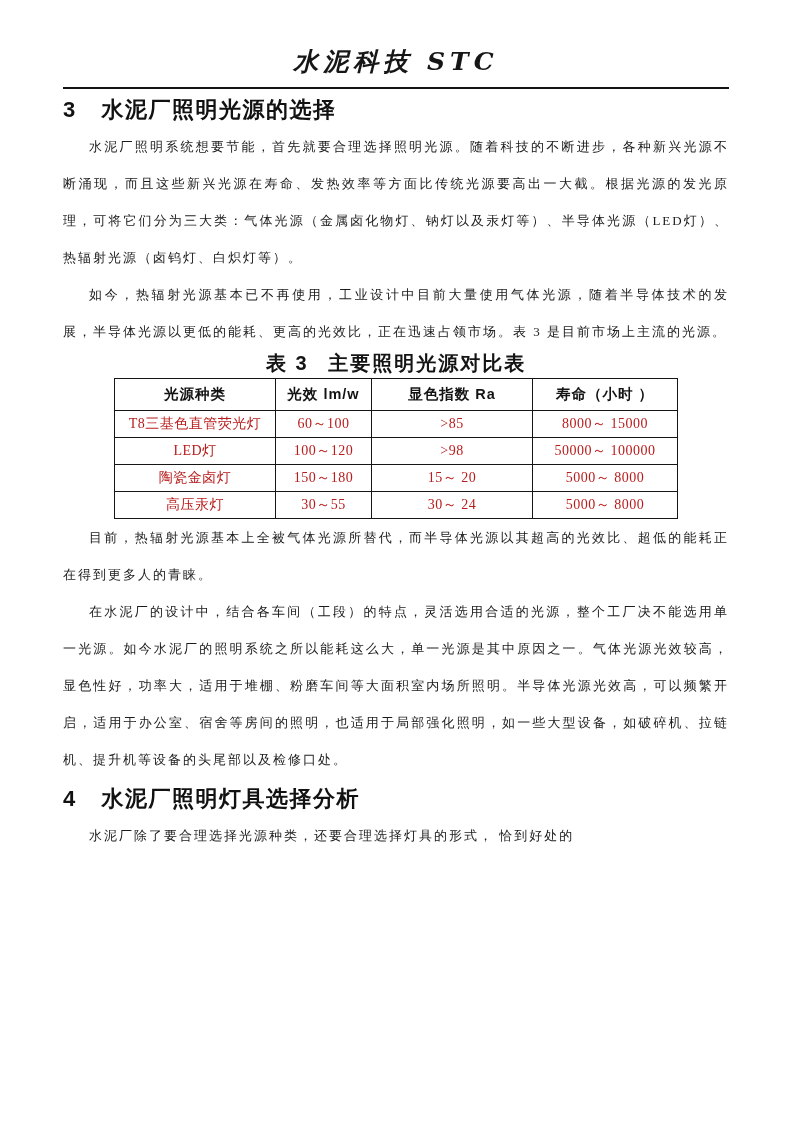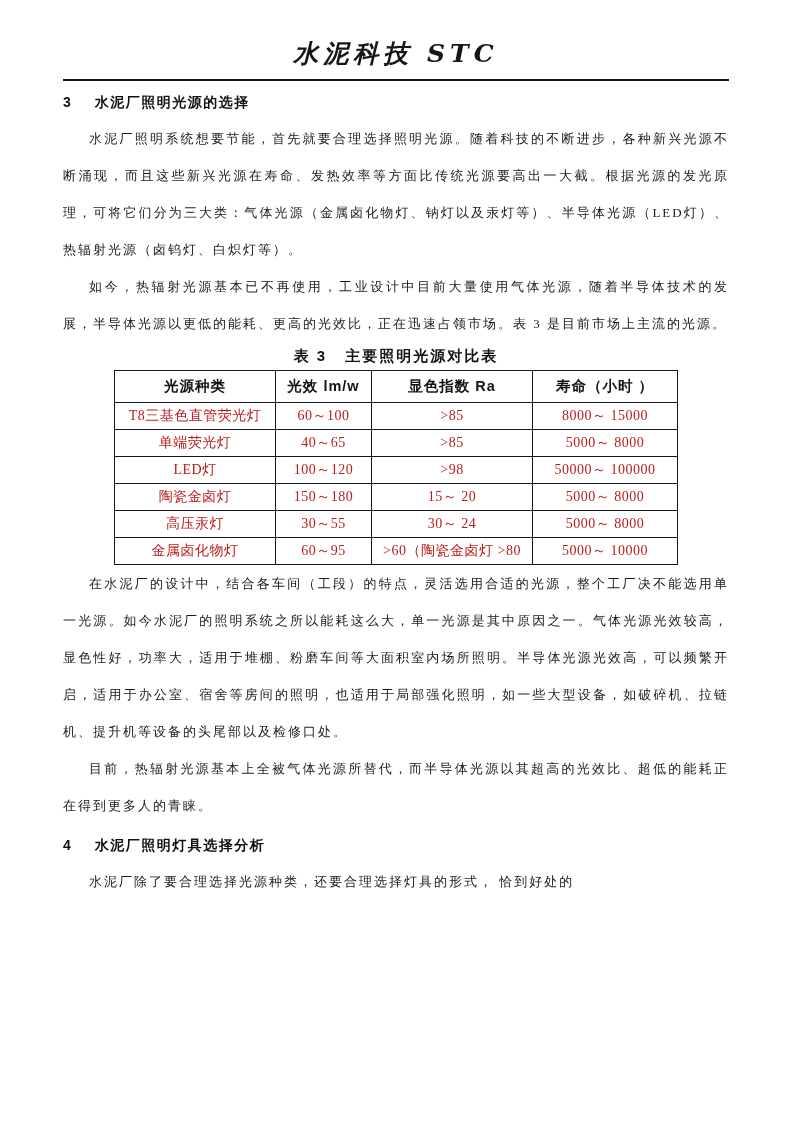--- a/index.html
+++ b/index.html
@@ -4,21 +4,21 @@
 <style>
   html, body {
     margin: 0;
     padding: 0;
     background: #ffffff;
   }
   .page {
     position: relative;
     width: 793px;
     height: 898px;
-    margin: 0 auto;
+    margin: 8px auto;
     background: #ffffff;
     color: #1c1c1c;
     font-family: "Liberation Serif", "DejaVu Serif", serif;
     box-sizing: border-box;
     padding: 38px 64px 0 63px;
     overflow: hidden;
   }
   .journal-title {
     text-align: center;
     font-family: "DejaVu Serif", "Liberation Serif", serif;
@@ -28,41 +28,41 @@
     letter-spacing: 5px;
     line-height: 32px;
     color: #161616;
   }
   .header-rule {
     border-top: 2px solid #141414;
     margin-top: 9px;
   }
   h2.sec-heading {
     font-family: "Liberation Sans", "DejaVu Sans", sans-serif;
-    font-size: 14px;
+    font-size: 22px;
     font-weight: bold;
     color: #111111;
     margin: 8px 0 5px 0;
     letter-spacing: 1.5px;
     line-height: 26px;
   }
   h2.sec-heading .sec-num { margin-right: 17px; }
   p.body-para {
     margin: 0;
     font-size: 13px;
     line-height: 37px;
     letter-spacing: 2px;
     text-align: justify;
     text-indent: 2em;
     color: #1b1b1b;
   }
   .tbl-caption {
     font-family: "Liberation Sans", "DejaVu Sans", sans-serif;
     font-weight: bold;
-    font-size: 15px;
+    font-size: 20px;
     text-align: center;
     letter-spacing: 2px;
     line-height: 21px;
     margin: 3px 0 4px 0;
     color: #141414;
   }
   .tbl-caption .cap-num { margin-right: 12px; }
   table.cmp-table {
     width: 563px;
     margin: 0 auto;
@@ -156,54 +156,42 @@
       </tr>
     </thead>
     <tbody>
       <tr>
         <td>T8三基色直管荧光灯</td>
         <td>60～100</td>
         <td>&gt;85</td>
         <td>8000～ 15000</td>
       </tr>
       <tr>
-        <td>单端荧光灯</td>
-        <td>40～65</td>
-        <td>&gt;85</td>
-        <td>5000～ 8000</td>
-      </tr>
-      <tr>
         <td>LED灯</td>
         <td>100～120</td>
         <td>&gt;98</td>
         <td>50000～ 100000</td>
       </tr>
       <tr>
         <td>陶瓷金卤灯</td>
         <td>150～180</td>
         <td>15～ 20</td>
         <td>5000～ 8000</td>
       </tr>
       <tr>
         <td>高压汞灯</td>
         <td>30～55</td>
         <td>30～ 24</td>
         <td>5000～ 8000</td>
       </tr>
-      <tr>
-        <td>金属卤化物灯</td>
-        <td>60～95</td>
-        <td>&gt;60（陶瓷金卤灯 &gt;80</td>
-        <td>5000～ 10000</td>
-      </tr>
     </tbody>
   </table>
 
+  <p class="body-para">目前，热辐射光源基本上全被气体光源所替代，而半导体光源以其超高的光效比、超低的能耗正在得到更多人的青睐。</p>
   <p class="body-para">在水泥厂的设计中，结合各车间（工段）的特点，灵活选用合适的光源，整个工厂决不能选用单一光源。如今水泥厂的照明系统之所以能耗这么大，单一光源是其中原因之一。气体光源光效较高，显色性好，功率大，适用于堆棚、粉磨车间等大面积室内场所照明。半导体光源光效高，可以频繁开启，适用于办公室、宿舍等房间的照明，也适用于局部强化照明，如一些大型设备，如破碎机、拉链机、提升机等设备的头尾部以及检修口处。</p>
-  <p class="body-para">目前，热辐射光源基本上全被气体光源所替代，而半导体光源以其超高的光效比、超低的能耗正在得到更多人的青睐。</p>
 
   <h2 class="sec-heading">
     <span class="sec-num">4</span>
     <span>水泥厂照明灯具选择分析</span>
   </h2>
 
   <p class="body-para">水泥厂除了要合理选择光源种类，还要合理选择灯具的形式， 恰到好处的</p>
 
   <div class="page-footer">
     <span class="page-num">57</span>

